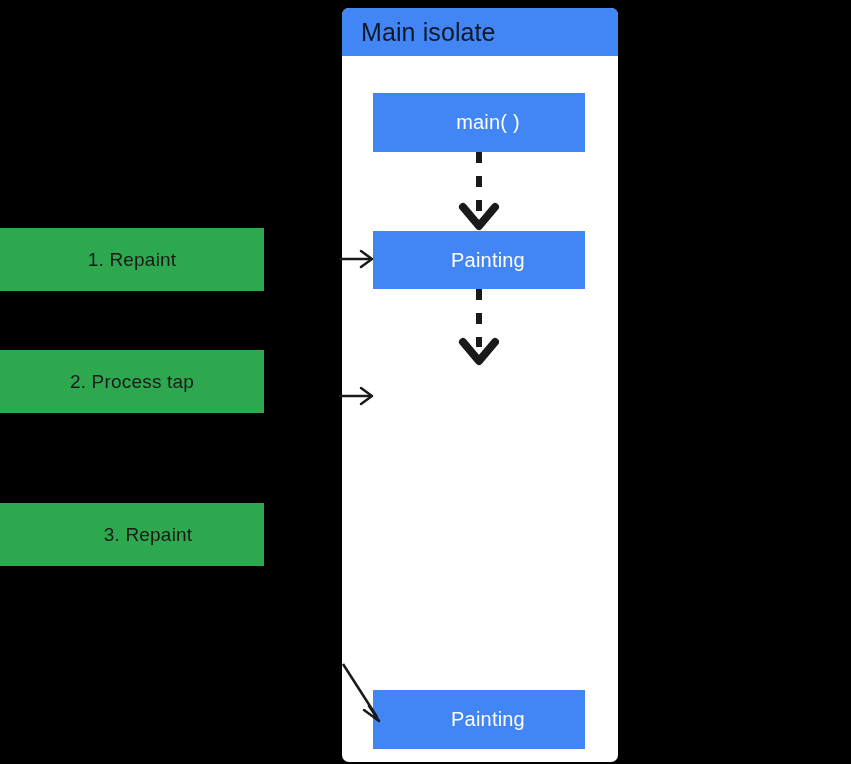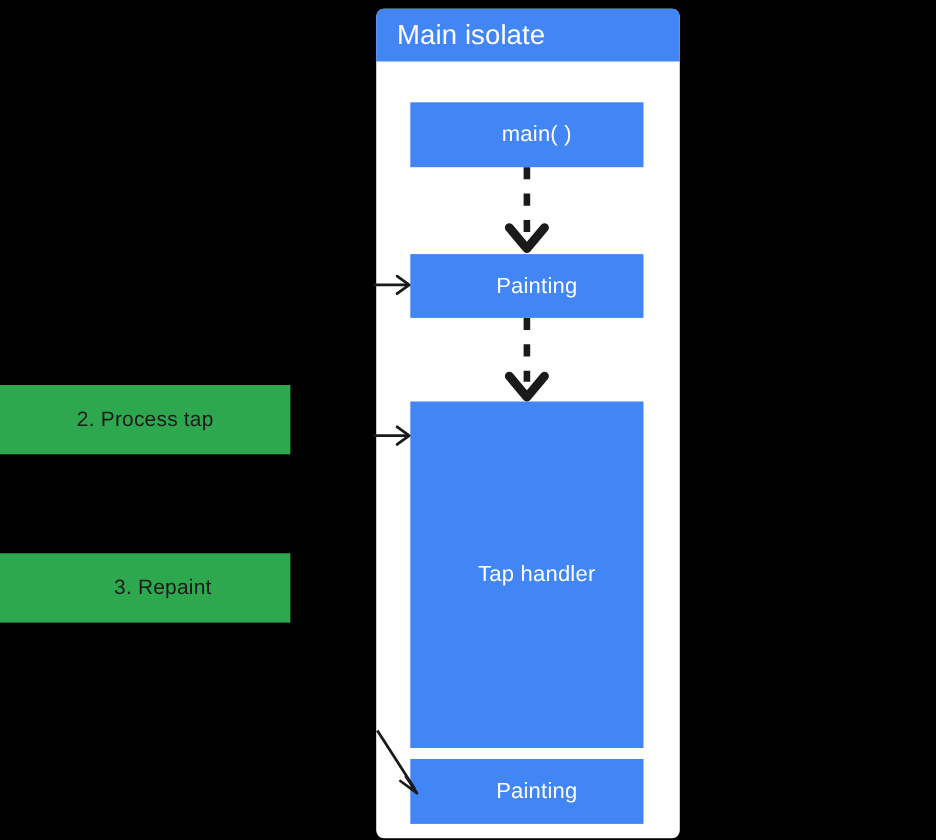--- a/index.html
+++ b/index.html
@@ -38,21 +38,21 @@
     border-top-left-radius: 7px;
     border-top-right-radius: 7px;
     box-sizing: border-box;
   }
   .card-header-label {
     position: absolute;
     left: 19px;
     top: 0;
     height: 48px;
     line-height: 48px;
-    color: #ffffff;
+    color: #0f172a;
     font-size: 25px;
     letter-spacing: 0.1px;
     white-space: nowrap;
   }
 
   
   .blue-box {
     position: absolute;
     background: #4285f4;
     color: #ffffff;
@@ -108,24 +108,24 @@
     <div class="card-header">
       <div class="card-header-label">Main isolate</div>
     </div>
 
   </div>
 
   <div class="blue-box box-main">main( )</div>
 
   <div class="blue-box box-painting-1">Painting</div>
 
-  <div class="blue-box box-tap-handler">Tap handler</div>
 
   <div class="blue-box box-painting-2">Painting</div>
 
+  <div class="green-box green-1">1. Repaint</div>
 
   <div class="green-box green-2">2. Process tap</div>
 
   <div class="green-box green-3">3. Repaint</div>
 
   <svg class="arrow-layer" viewBox="0 0 851 764">
 
     <g>
       <line x1="479" y1="152" x2="479" y2="213" stroke="#1a1a1a" stroke-width="6" stroke-dasharray="11 13" stroke-linecap="butt"></line>
       <polyline points="463,207 479,226 495,207" fill="none" stroke="#1a1a1a" stroke-width="8" stroke-linecap="round" stroke-linejoin="round"></polyline>

